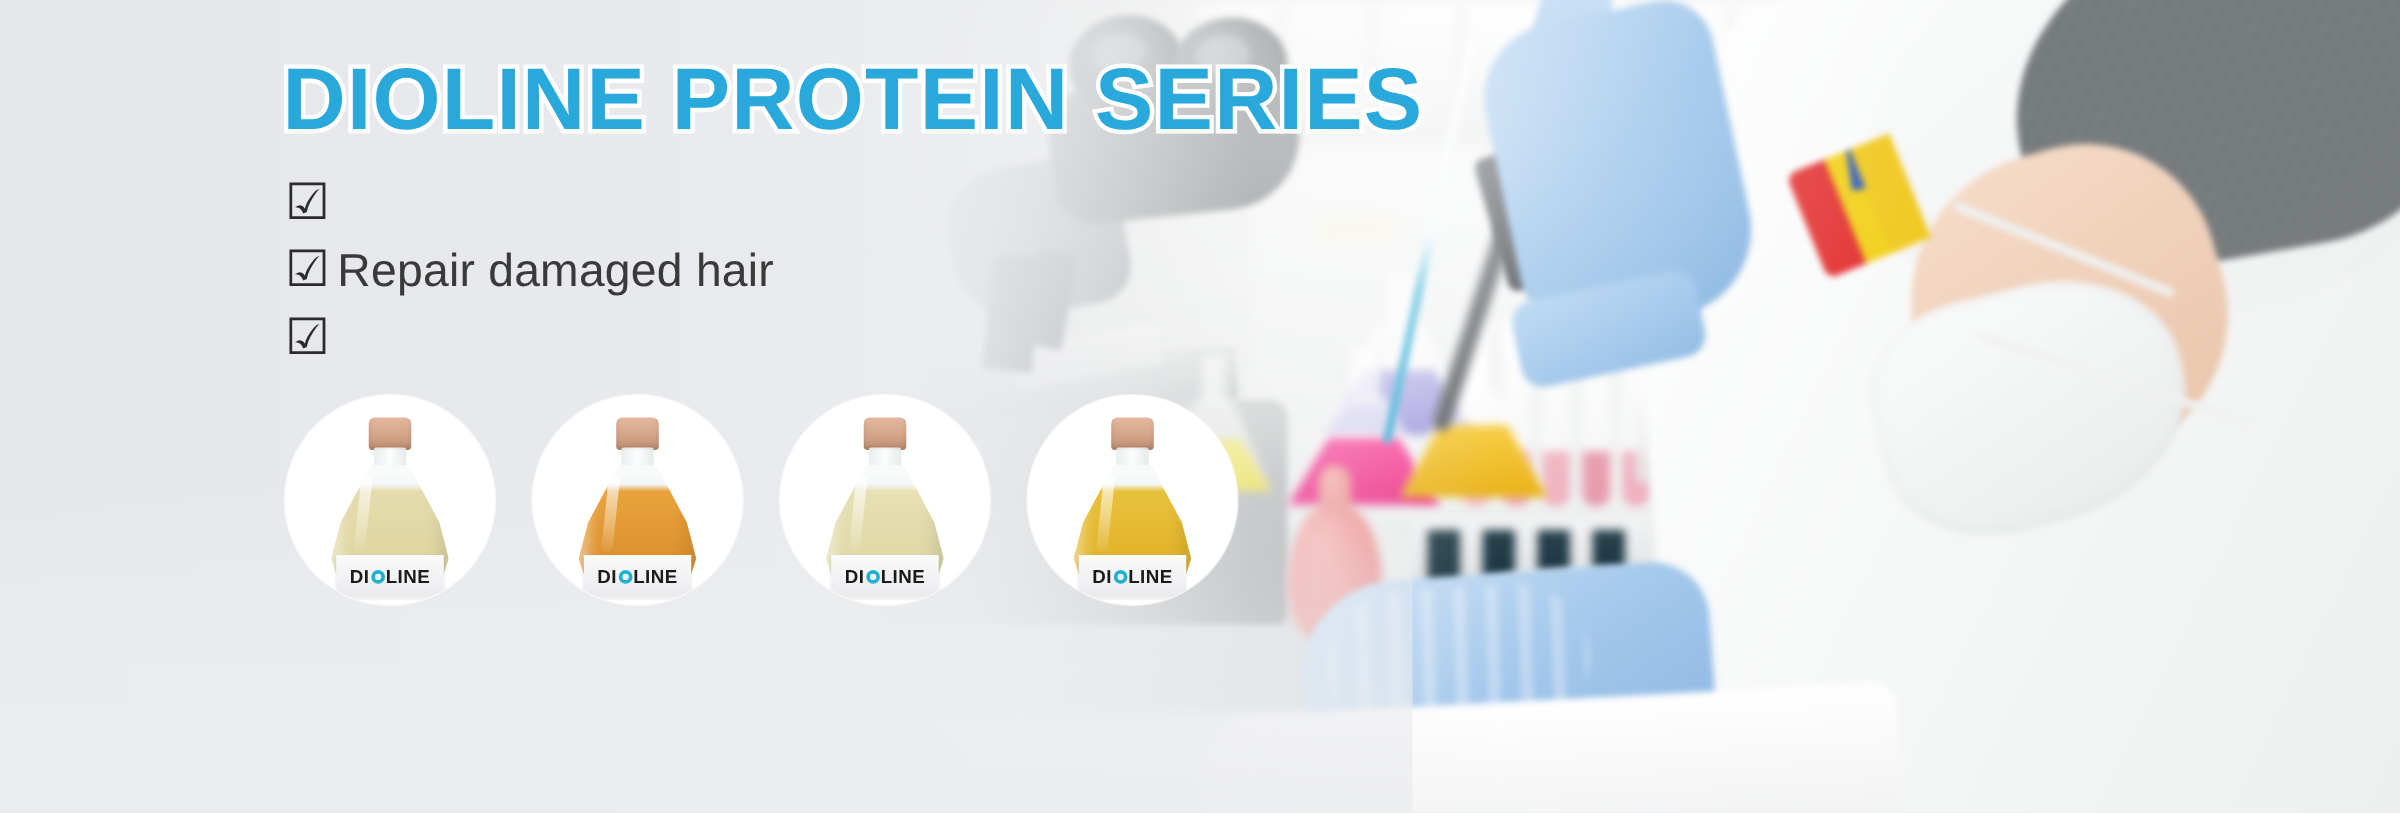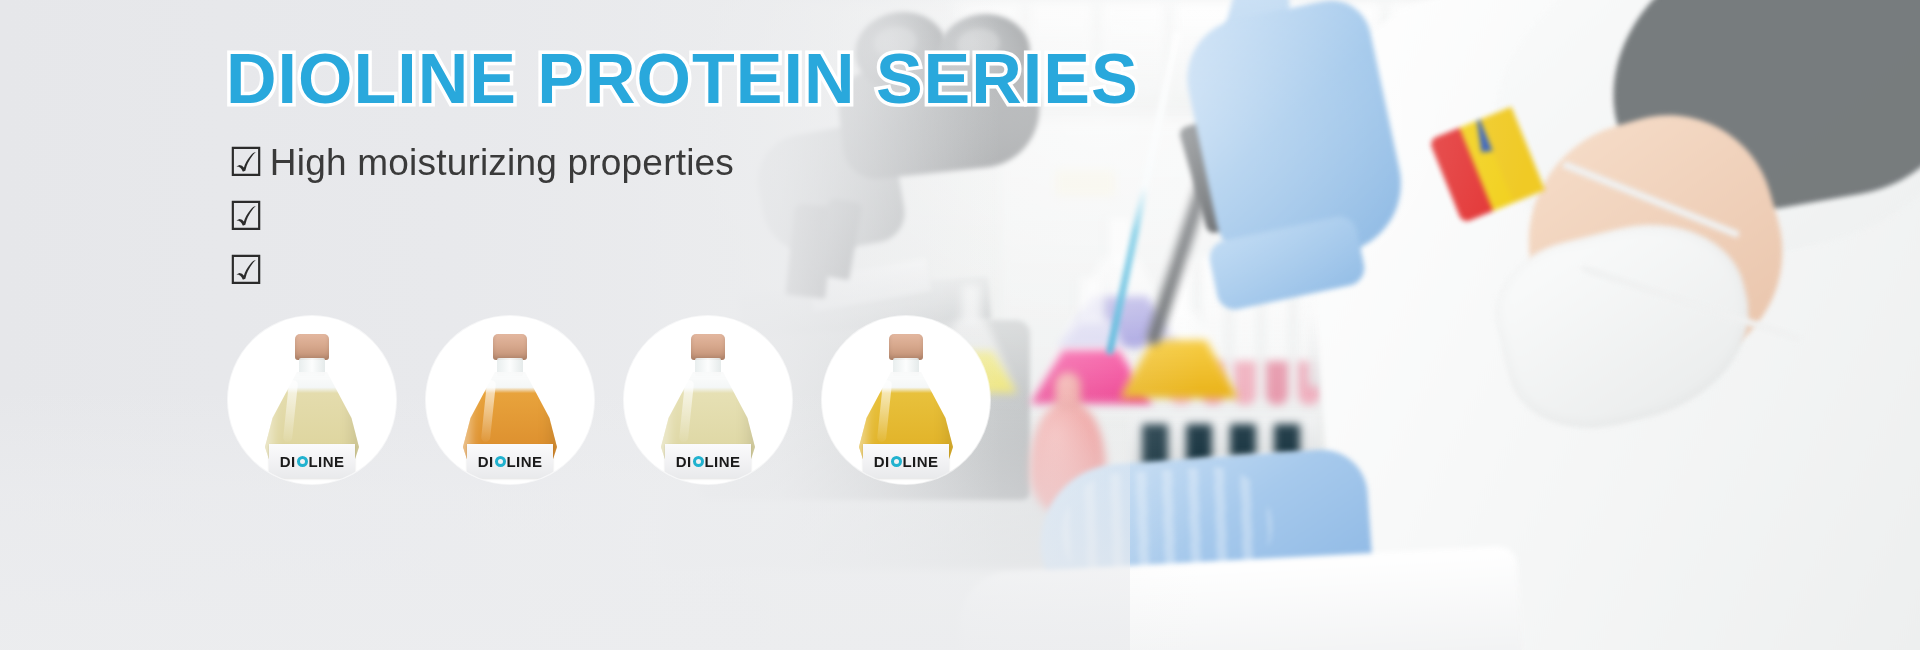--- a/index.html
+++ b/index.html
@@ -387,24 +387,24 @@
     <div class="veil-bottomleft"></div>
   </div>
 
   <div class="content">
 
     <div class="title">DIOLINE PROTEIN SERIES</div>
 
     <div class="features">
       <div class="feature">
         <span class="chk">☑</span>
-        <span class="feat-text">High moisturizing properties</span>
       </div>
       <div class="feature">
         <span class="chk">☑</span>
+        <span class="feat-text">Repair damaged hair</span>
       </div>
       <div class="feature">
         <span class="chk">☑</span>
       </div>
     </div>
 
     <div class="bottles">
 
       <div class="bottle-circle">
         <div class="bot">

